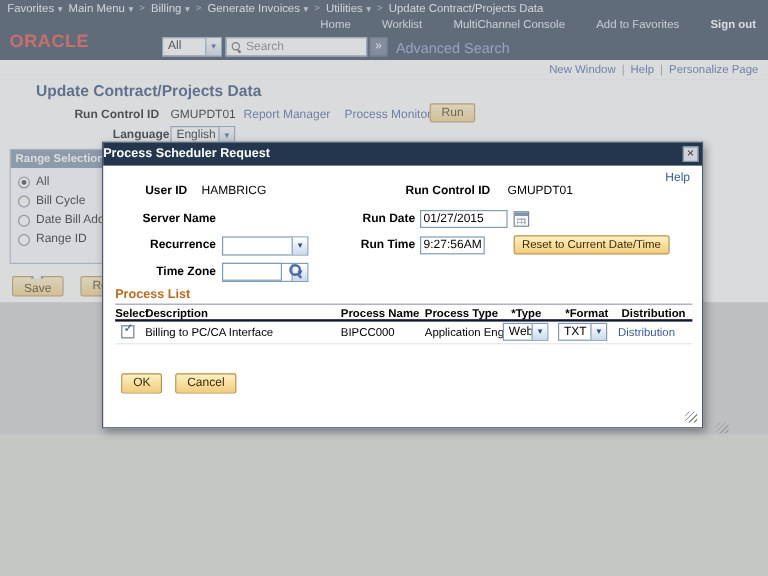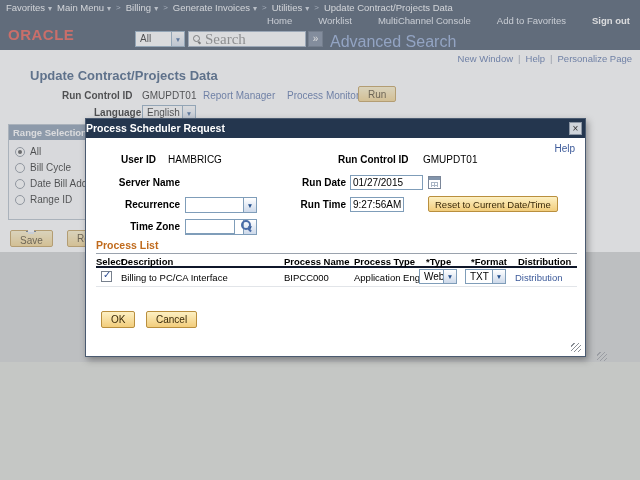--- a/index.html
+++ b/index.html
@@ -29,26 +29,26 @@
                       display:flex; align-items:center; justify-content:center; }
   .ps-select .arrow::after { content:"▼"; font-size:6.5px; color:#234f8c; }
   .search-scope { position:absolute; top:31px; left:135px; width:50px; }
   .search-box { position:absolute; top:31px; left:188px; width:118px; height:16px; background:#fff;
                 border:1px solid #8fa3bb; display:flex; align-items:center; gap:3px; padding:0 3px; }
   .search-mag { position:relative; width:10px; height:10px; flex:0 0 auto; }
   .search-mag::before { content:""; position:absolute; left:1px; top:1px; width:5px; height:5px;
                         border:1.5px solid #555; border-radius:50%; }
   .search-mag::after { content:""; position:absolute; left:7px; top:7px; width:3px; height:1.5px;
                        background:#555; transform:rotate(45deg); transform-origin:0 0; }
-  .search-box input { border:none; outline:none; background:transparent; font-size:15px; width:100%;
-                      font-family:Liberation Serif, serif; color:#333; }
+  .search-box input { border:none; outline:none; background:transparent; font-size:10px; width:100%;
+                      font-family:Liberation Sans, sans-serif; color:#333; }
   .search-go { position:absolute; top:31px; left:308px; width:15px; height:16px; background:#62728a;
                border:1px solid #46566e; color:#fff; text-align:center; cursor:pointer; }
   .search-go::after { content:"»"; font-size:10px; line-height:13px; }
-  .advanced { position:absolute; top:33px; left:330px; font-size:16px; color:#7e9bd0; cursor:pointer; }
+  .advanced { position:absolute; top:33px; left:330px; font-size:12px; color:#7e9bd0; cursor:pointer; }
 
   
   .pagebar { position:absolute; top:50px; left:0; width:640px; height:16px; background:#fff; z-index:1; }
   .pagebar-links { position:absolute; top:3px; right:8px; display:flex; gap:5px; font-size:9.5px;
                    color:#3c5a9a; align-items:center; }
   .pb-sep::after { content:"|"; color:#8a93a3; }
   .content { position:absolute; top:66px; left:0; width:640px; height:186px; background:#fff; z-index:1; }
   .page-title { position:absolute; left:30px; top:2px; font-size:13px; font-weight:bold; color:#20406b; }
   .b { font-weight:bold; }
   .link { color:#3c5a9a; cursor:pointer; }

